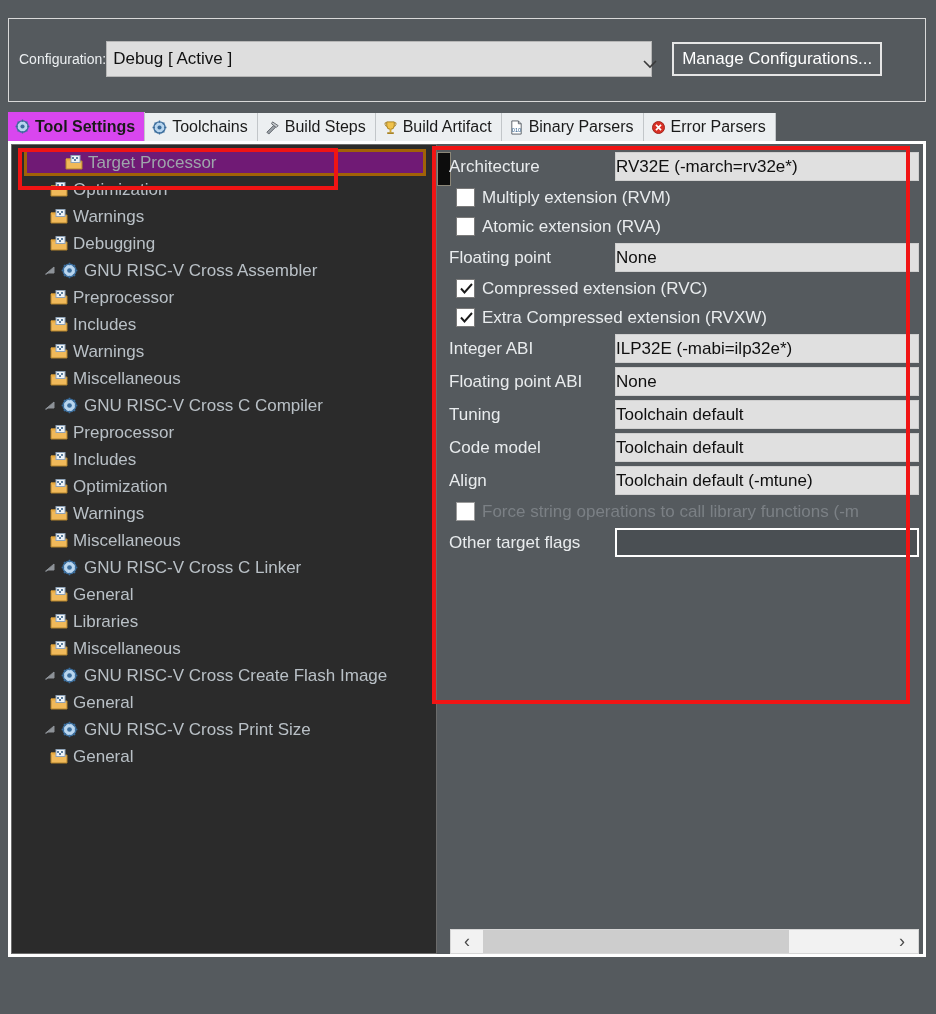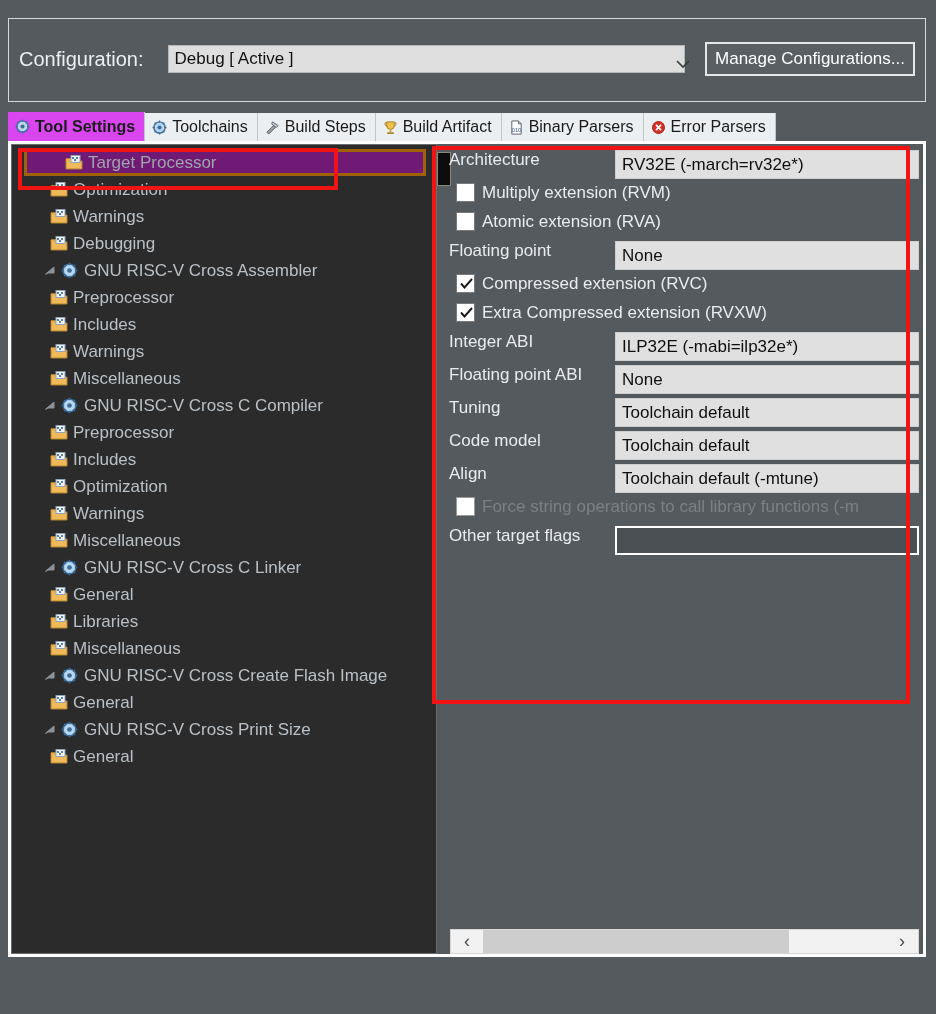--- a/index.html
+++ b/index.html
@@ -18,25 +18,25 @@
   .config-group{
     position:absolute;left:8px;top:18px;width:918px;height:84px;
     border:1px solid #d9d9d9;
     box-sizing:border-box;
   }
   .config-row{
     position:absolute;left:10px;top:22px;right:10px;height:36px;
     display:flex;align-items:center;
   }
   .config-label{
-    font-size:20px;color:#eceff1;white-space:nowrap;margin-right:24px;
+    font-size:14px;color:#eceff1;white-space:nowrap;margin-right:0;
     letter-spacing:0px;
   }
   .combo{
-    position:relative;flex:1;height:28px;background:#dedede;
+    position:relative;flex:1;height:36px;background:#dedede;
     border:1px solid #b6b6b6;box-sizing:border-box;
     display:flex;align-items:center;
     color:#111;font-size:17px;padding-left:6px;
     max-width:546px;
   }
   .combo .caret{
     position:absolute;right:8px;top:50%;transform:translateY(-50%);
     width:0;height:0;
   }
   .combo .caret svg{display:block;}
@@ -102,30 +102,30 @@
     overflow:hidden;
   }
   .pane-scroll-thumb{
     position:absolute;left:0px;top:8px;width:14px;height:34px;
     background:#0d0d0d;border:1px solid #8c8778;box-sizing:border-box;
   }
   .fields{
     position:absolute;left:12px;top:6px;right:0;
   }
   .frow{
-    height:33px;display:flex;position:relative;
+    height:33px;display:flex;align-items:center;position:relative;
   }
   .frow.cb{height:29px;padding-left:7px;}
   .flabel{
     width:166px;flex:0 0 166px;font-size:17px;color:#e9ecee;white-space:nowrap;
   }
   .fval{
     flex:1;height:29px;background:#e0e0e0;border:1px solid #cfcfcf;
     box-sizing:border-box;color:#0f0f0f;font-size:17px;
-    display:flex;align-items:center;padding-left:6px;
+    display:flex;align-items:center;padding-left:0;
     margin-right:0px;white-space:nowrap;overflow:hidden;
   }
   .fval.editable{
     background:#4a4f53;color:#ffffff;border:2px solid #ffffff;
   }
   .fval.empty{background:#4a4f53;border:2px solid #ffffff;}
   .chk{
     width:19px;height:19px;flex:0 0 19px;background:#ffffff;
     border:1px solid #7a7a7a;box-sizing:border-box;
     margin-right:7px;position:relative;display:block;

